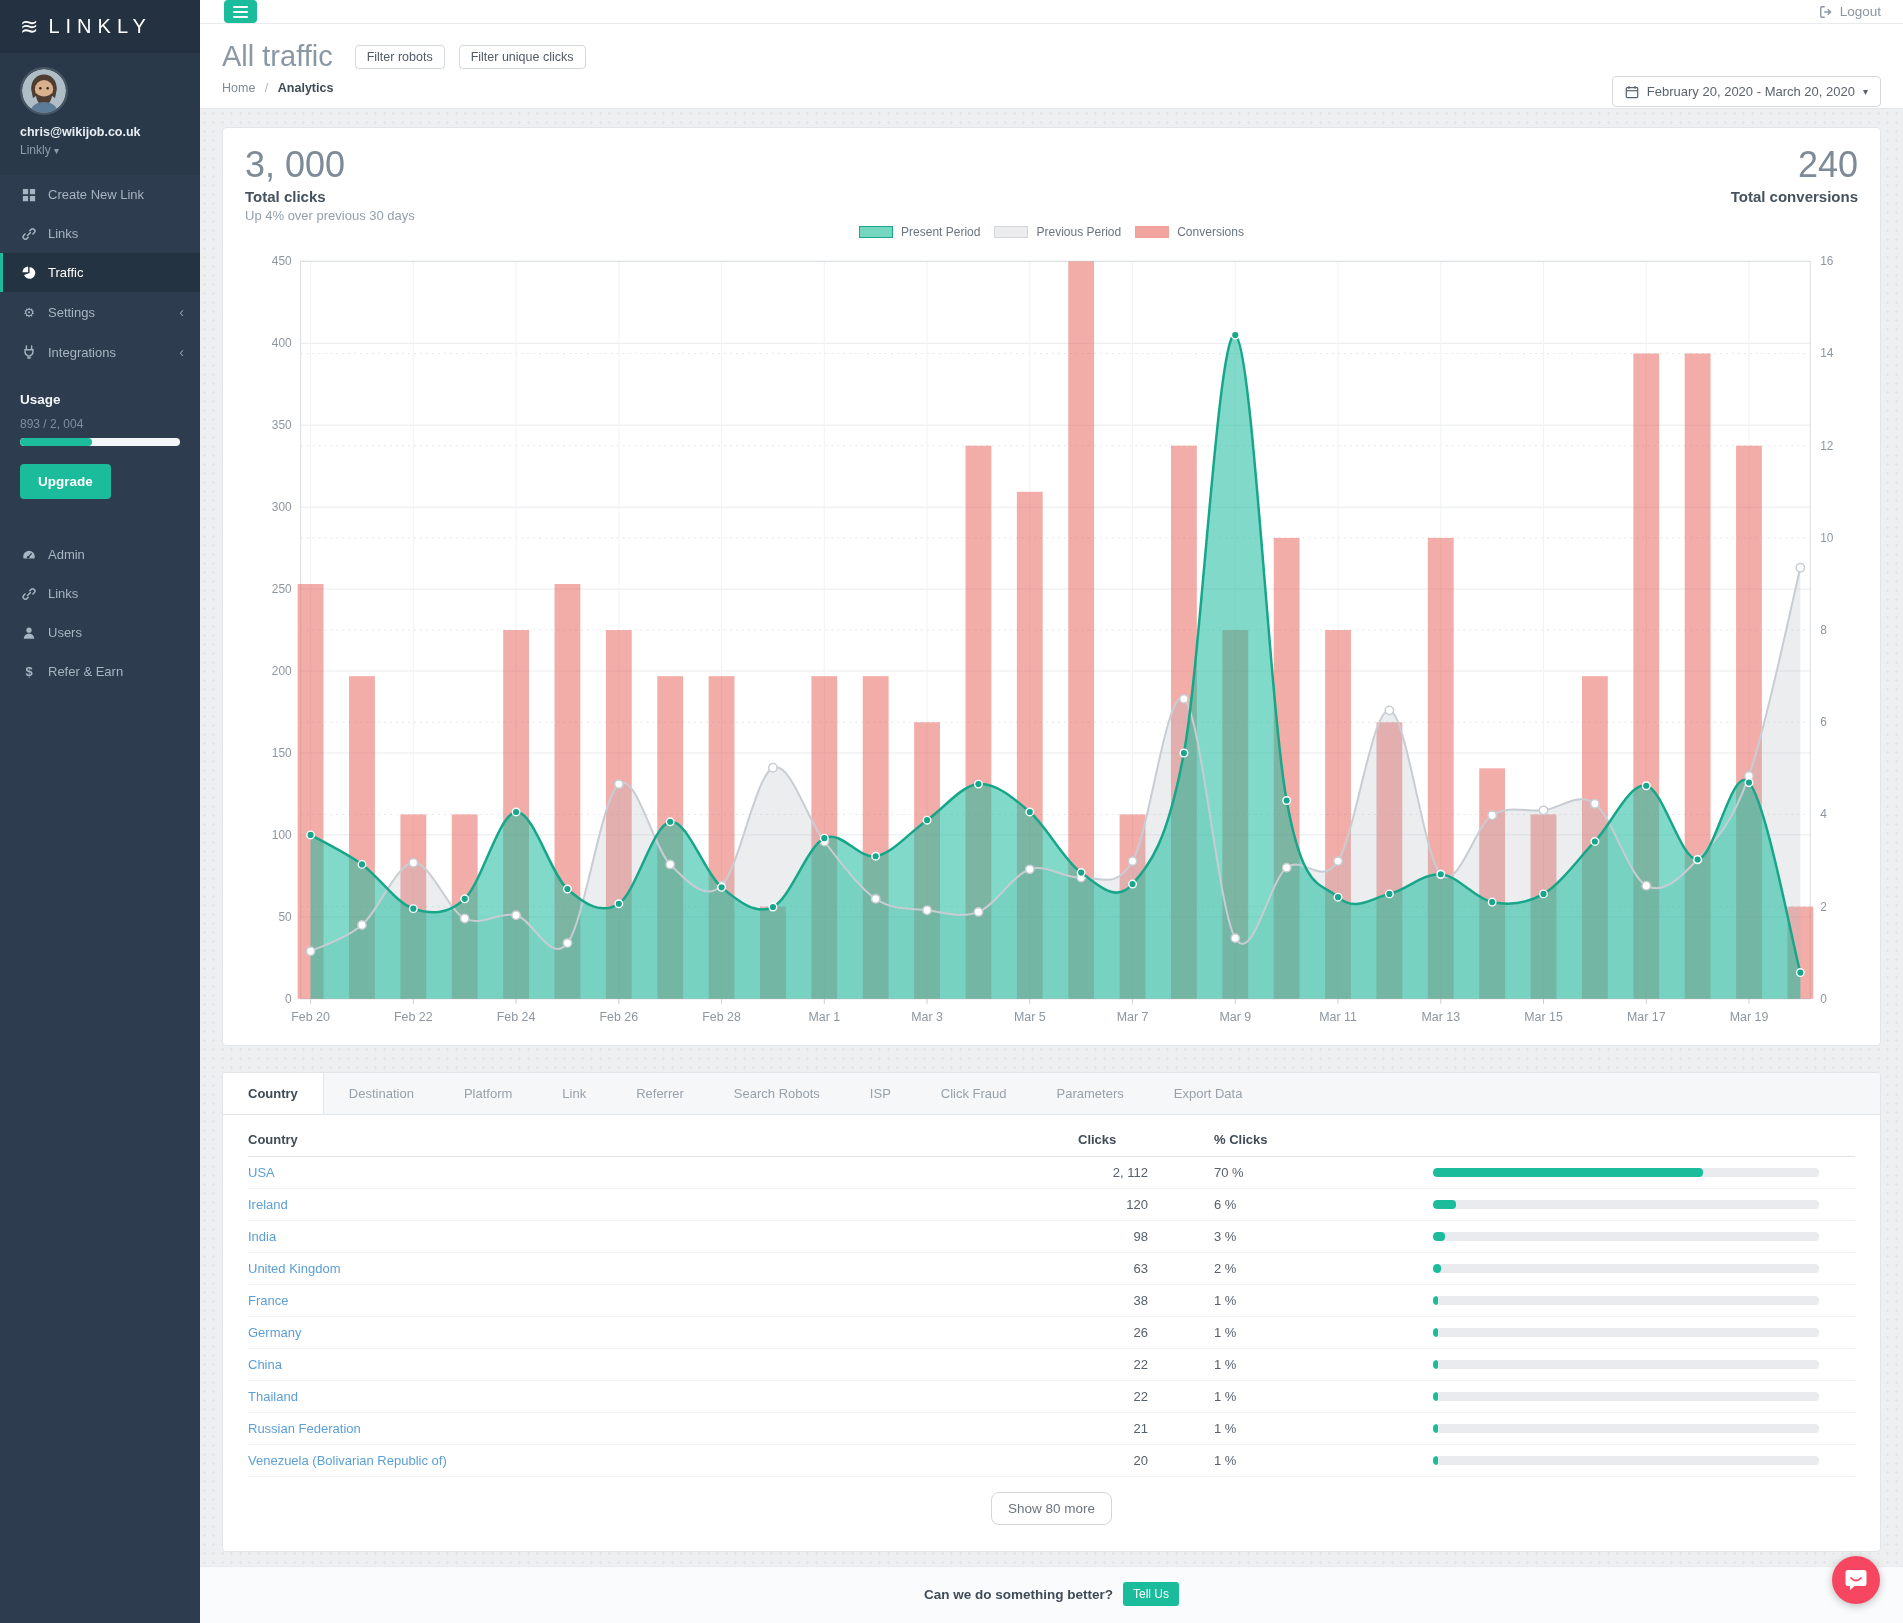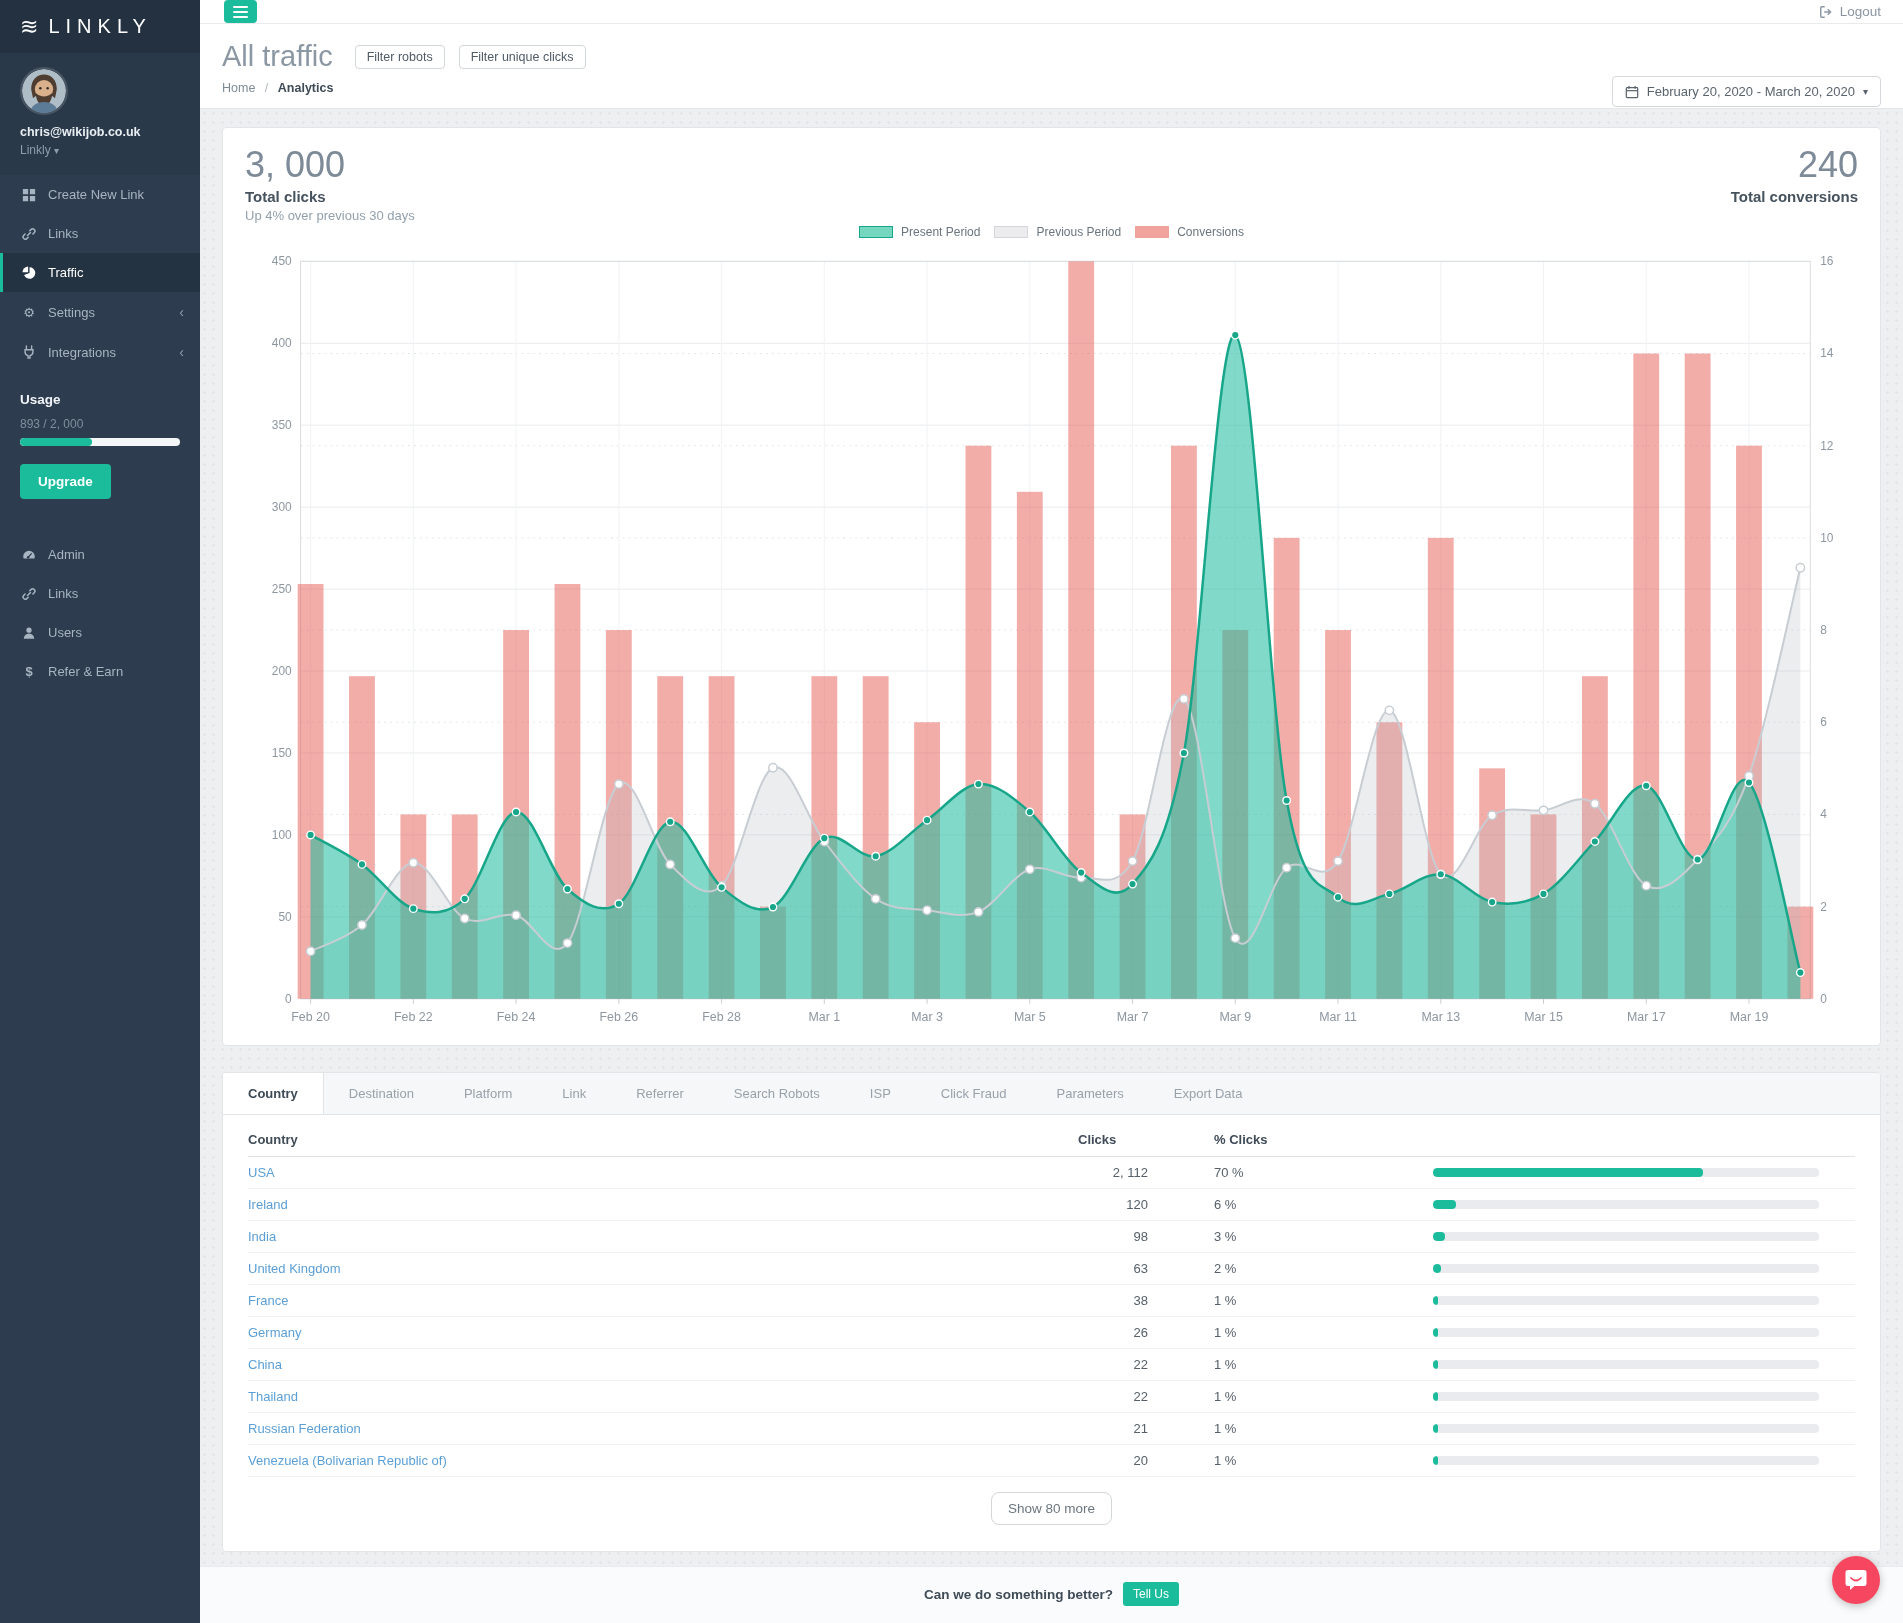--- a/index.html
+++ b/index.html
@@ -172,21 +172,21 @@
             <svg width="14" height="14" viewBox="0 0 16 16" fill="currentColor">
               <path d="M5 1v3.5M11 1v3.5M3.5 5.5h9v2.3a4.5 4.5 0 0 1-3.4 4.36V15H6.9v-2.84A4.5 4.5 0 0 1 3.5 7.8z" fill="none" stroke="currentColor" stroke-width="1.6" stroke-linecap="round"></path>
             </svg>
           </span>
           <span class="side-label">Integrations</span>
           <span class="side-chevron">‹</span>
         </a>
       </nav>
     <div class="usage">
       <div class="usage-title">Usage</div>
-      <div class="usage-count">893 / 2, 000</div>
+      <div class="usage-count">893 / 2, 004</div>
       <div class="usage-track">
         <div class="usage-fill" id="usage-fill" style="width: 45%;"></div>
       </div>
       <button class="upgrade-btn">Upgrade</button>
     </div>
     <nav class="side-nav admin-nav" id="admin-menu">
         <a class="side-item">
           <span class="side-icon">
             <svg width="14" height="14" viewBox="0 0 16 16" fill="currentColor">
               <path d="M8 3.2a6.6 6.6 0 0 0-6.6 6.6c0 .9.2 1.7.5 2.2h12.2c.3-.5.5-1.3.5-2.2A6.6 6.6 0 0 0 8 3.2z"></path>

